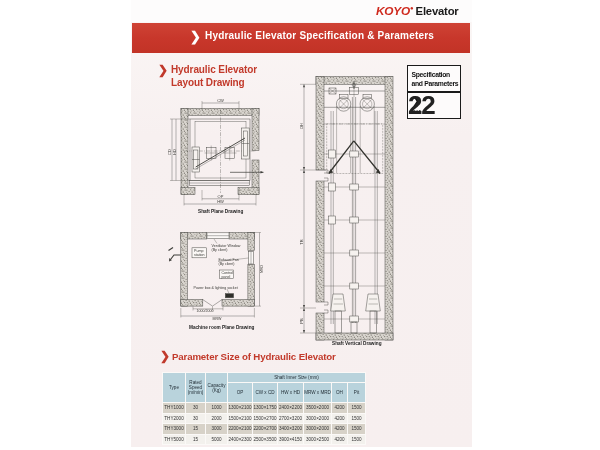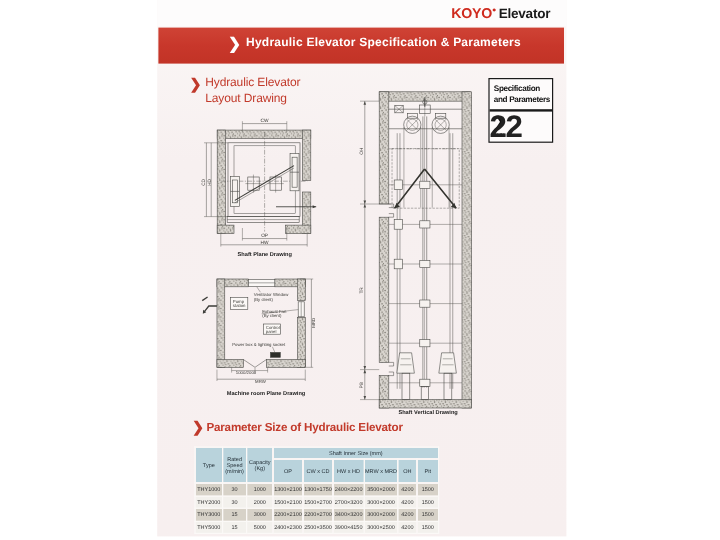--- a/index.html
+++ b/index.html
@@ -2,28 +2,28 @@
 <html><head>
 <meta charset="utf-8">
 <style>
   html,body{margin:0;padding:0;}
   body{width:600px;height:450px;background:#ffffff;position:relative;overflow:hidden;
        font-family:"Liberation Sans", sans-serif;}
   .page{position:absolute;left:131px;top:0;width:341px;height:447px;
         background:linear-gradient(180deg,#fbf7f6 0%,#f7f0f0 30%,#f7efef 100%);}
   .topstrip{position:absolute;left:0;top:0;width:341px;height:22px;background:#fdfcfc;}
   .logo{position:absolute;left:245px;top:4px;font-size:12px;font-weight:bold;}
-  .logo .koyo{color:#cf2a1e;font-size:11.8px;letter-spacing:-0.2px;}
+  .logo .koyo{color:#cf2a1e;font-size:11.8px;letter-spacing:-0.2px;font-style:italic;}
   .logo .sup{color:#cc2b20;font-size:6px;vertical-align:super;}
   .logo .elev{color:#1a1a1a;font-size:11.3px;letter-spacing:-0.2px;}
   .banner{position:absolute;left:1px;top:23px;width:338px;height:30px;
           background:linear-gradient(180deg,#cf4335 0%,#c8372b 50%,#c23326 100%);}
   .banner .chev{position:absolute;left:58px;top:6px;color:#fff;font-weight:bold;font-size:13px;}
   .banner .txt{position:absolute;left:73px;top:7px;color:#fff;font-weight:bold;font-size:10px;letter-spacing:0.2px;}
-  .h1{position:absolute;left:40px;top:64px;color:#c23a2b;font-weight:normal;font-size:10px;line-height:12.5px;letter-spacing:-0.1px;}
+  .h1{position:absolute;left:40px;top:64px;color:#c23a2b;font-weight:bold;font-size:10px;line-height:12.5px;letter-spacing:-0.1px;}
   .hchev{position:absolute;color:#c0392b;font-weight:bold;}
   .h2{position:absolute;left:41px;top:350.5px;color:#c23a2b;font-weight:bold;font-size:9.7px;letter-spacing:-0.15px;}
   .specbox{position:absolute;left:276px;top:65px;width:54px;height:54px;background:#fdfbfb;
            border:1.6px solid #1a1a1a;box-sizing:border-box;}
   .specbox .t{position:absolute;left:3.5px;top:5px;font-size:6.8px;font-weight:bold;color:#111;line-height:8.8px;letter-spacing:-0.3px;}
   .specbox .div{position:absolute;left:0;top:25px;width:100%;height:1.6px;background:#1a1a1a;}
   .specbox .chev{position:absolute;left:4px;top:29px;font-size:10px;font-weight:bold;color:#111;}
   .specbox .page-lbl{position:absolute;left:3.5px;top:44px;font-size:3.5px;font-weight:bold;color:#111;}
   .specbox .num{position:absolute;left:0;top:23.5px;font-size:26px;font-weight:bold;color:#222;letter-spacing:-1.2px;}
   svg{position:absolute;overflow:visible;}

